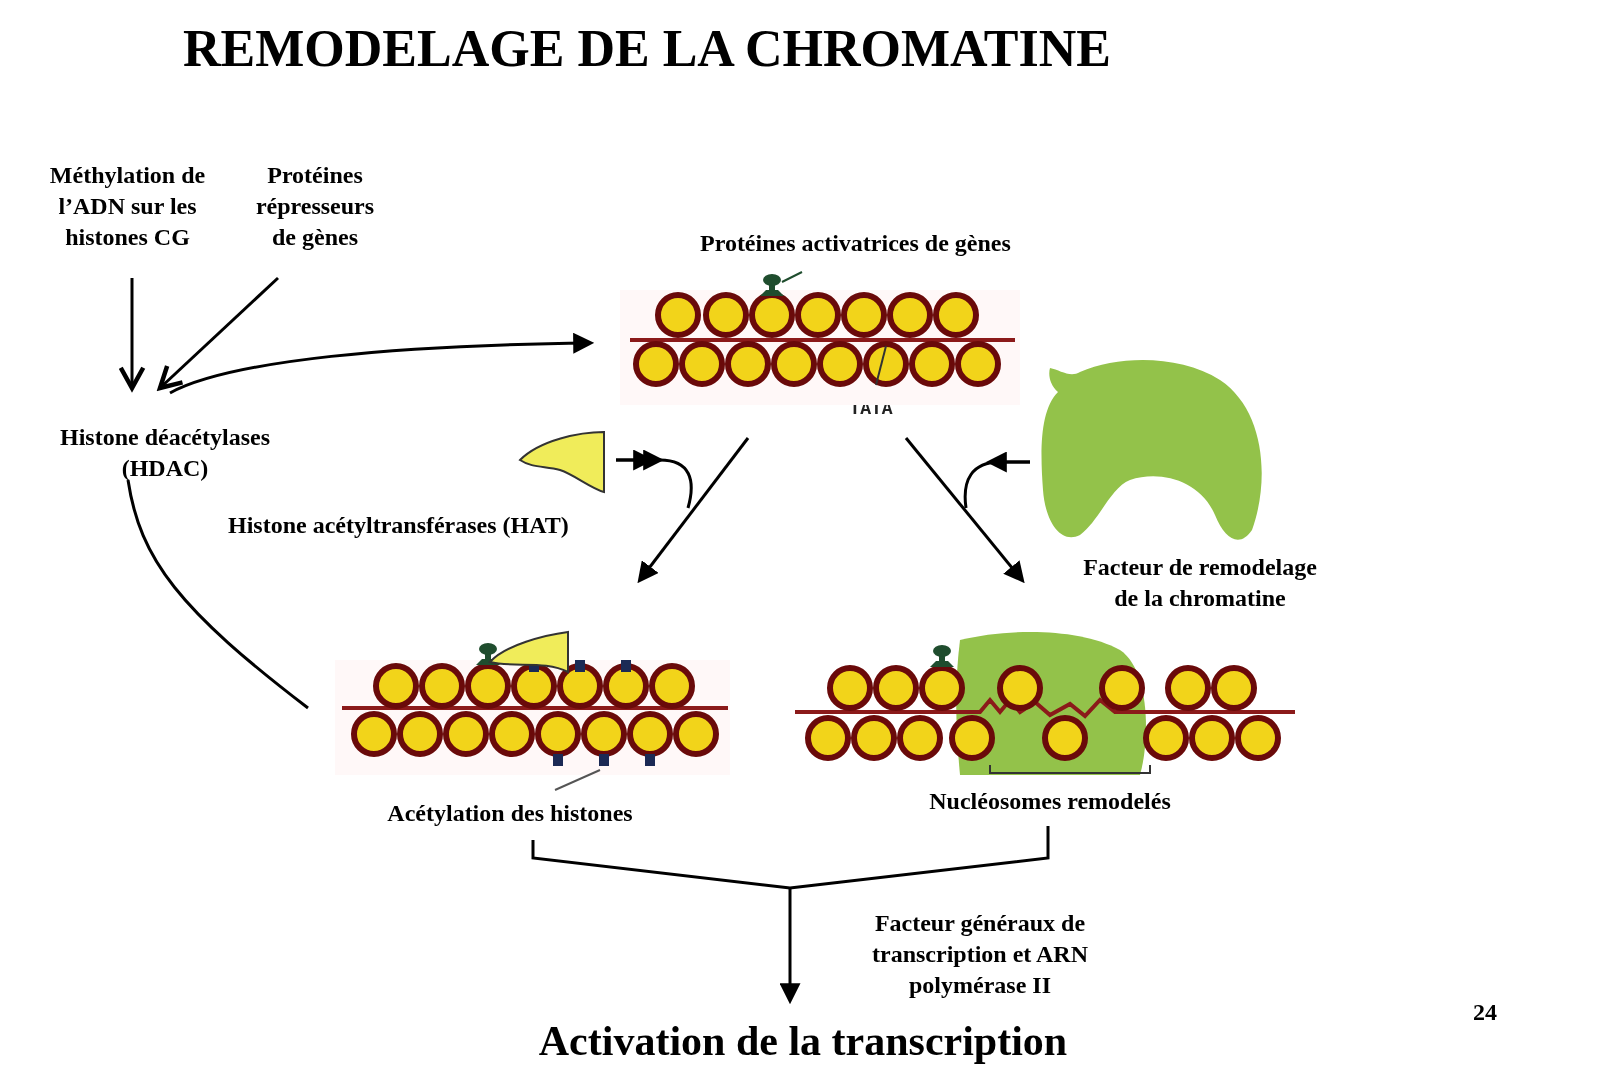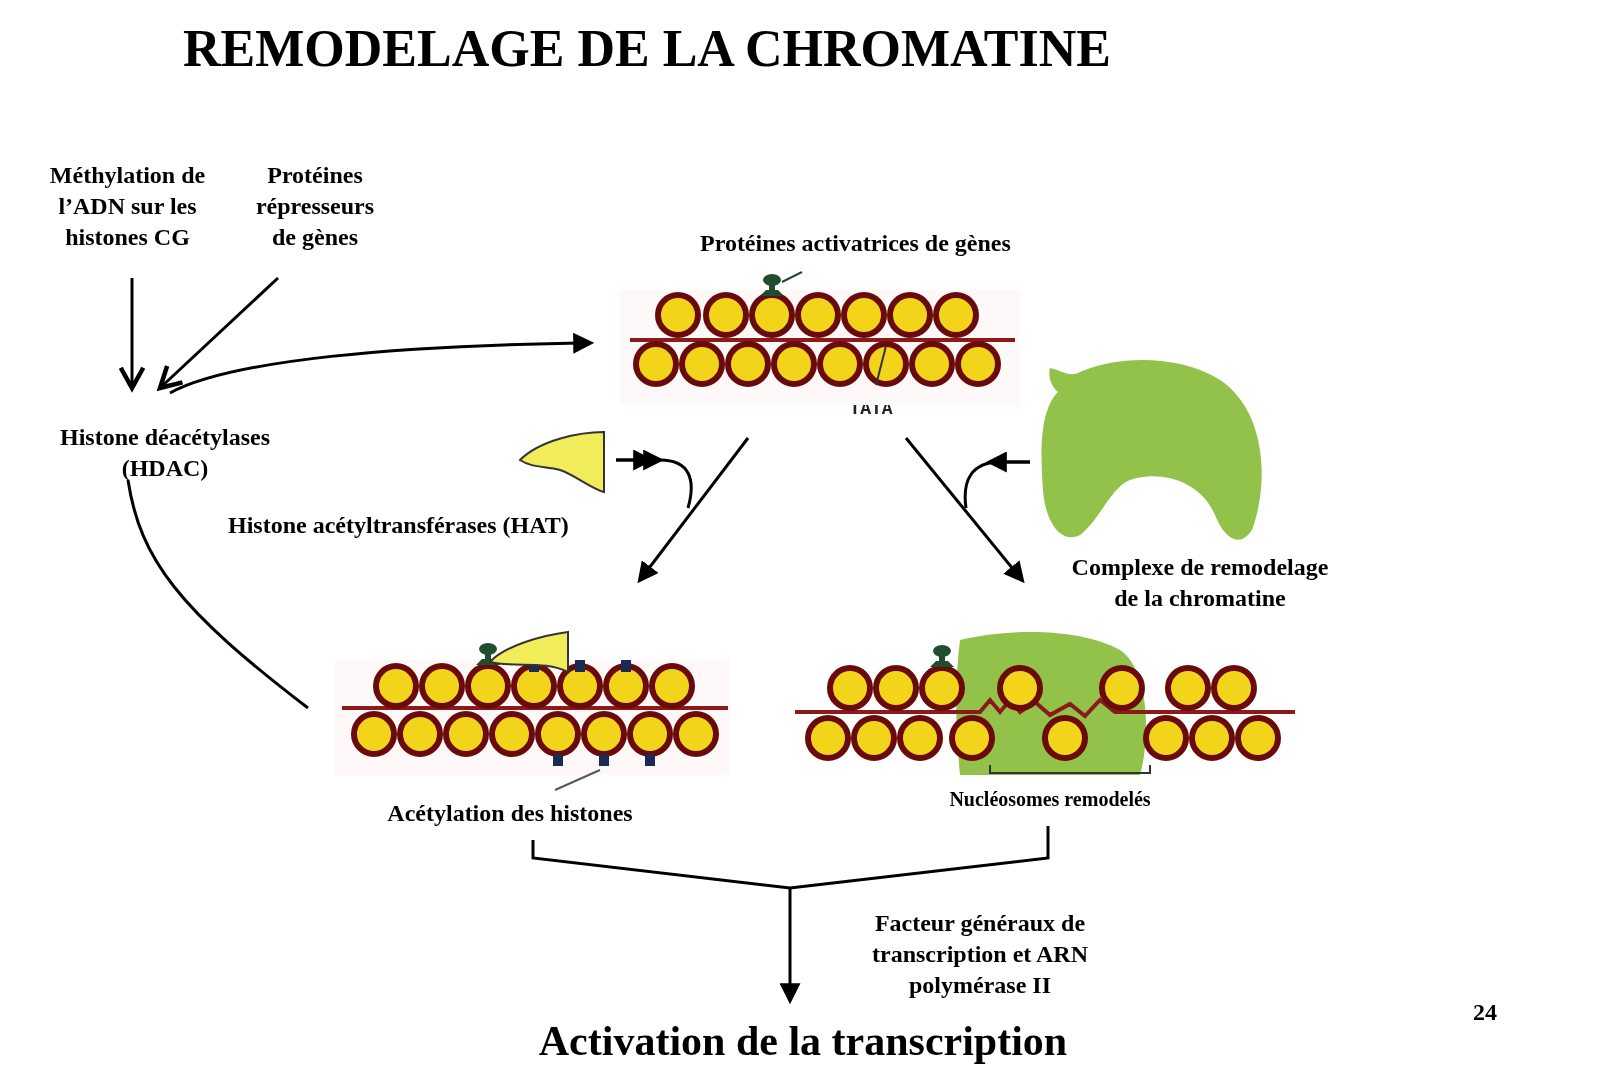--- a/index.html
+++ b/index.html
@@ -7,21 +7,21 @@
          font-family: "Liberation Serif", "DejaVu Serif", serif; color: #000; }
   .t { position: absolute; font-weight: bold; text-align: center; line-height: 1.3; white-space: pre-line; }
   #title { left: 0; width: 1294px; top: 20px; font-size: 52px; line-height: 1.1; letter-spacing: 0px; }
   #lbl-meth { left: 25px; width: 205px; top: 160px; font-size: 24px; }
   #lbl-repr { left: 225px; width: 180px; top: 160px; font-size: 24px; }
   #lbl-hdac { left: 30px; width: 270px; top: 422px; font-size: 24px; }
   #lbl-act { left: 700px; width: 420px; top: 228px; font-size: 24px; text-align: left; }
   #lbl-hat { left: 228px; width: 420px; top: 510px; font-size: 24px; text-align: left; }
   #lbl-cplx { left: 1030px; width: 340px; top: 552px; font-size: 24px; }
   #lbl-acet { left: 350px; width: 320px; top: 798px; font-size: 24px; }
-  #lbl-remod { left: 900px; width: 300px; top: 786px; font-size: 20px; }
+  #lbl-remod { left: 900px; width: 300px; top: 786px; font-size: 24px; }
   #lbl-gtf { left: 830px; width: 300px; top: 908px; font-size: 24px; }
   #lbl-final { left: 0; width: 1618px; top: 1018px; font-size: 42px; line-height: 1.1; padding-left: 0; }
   #lbl-final span { position: relative; left: -6px; }
   #page-num { left: 1455px; width: 60px; top: 997px; font-size: 24px; font-weight: bold; }
   #tata { left: 836px; width: 70px; top: 398px; font-size: 18px; font-family: Liberation Mono, monospace; color:#222; }
   svg#diagram { position: absolute; left: 0; top: 0; }
 </style>
 </head>
 <body>
 
@@ -31,21 +31,21 @@
 l’ADN sur les
 histones CG</div>
 <div class="t" id="lbl-repr">Protéines
 répresseurs
 de gènes</div>
 <div class="t" id="lbl-hdac">Histone déacétylases
 (HDAC)</div>
 <div class="t" id="lbl-act">Protéines activatrices de gènes</div>
 <div class="t" id="tata">TATA</div>
 <div class="t" id="lbl-hat">Histone acétyltransférases (HAT)</div>
-<div class="t" id="lbl-cplx">Complexe de remodelage
+<div class="t" id="lbl-cplx">Facteur de remodelage
 de la chromatine</div>
 <div class="t" id="lbl-acet">Acétylation des histones</div>
 <div class="t" id="lbl-remod">Nucléosomes remodelés</div>
 <div class="t" id="lbl-gtf">Facteur généraux de
 transcription et ARN
 polymérase II</div>
 <div class="t" id="lbl-final"><span>Activation de la transcription</span></div>
 <div class="t" id="page-num">24</div>
 
 <svg id="diagram" width="1618" height="1076" viewBox="0 0 1618 1076">

